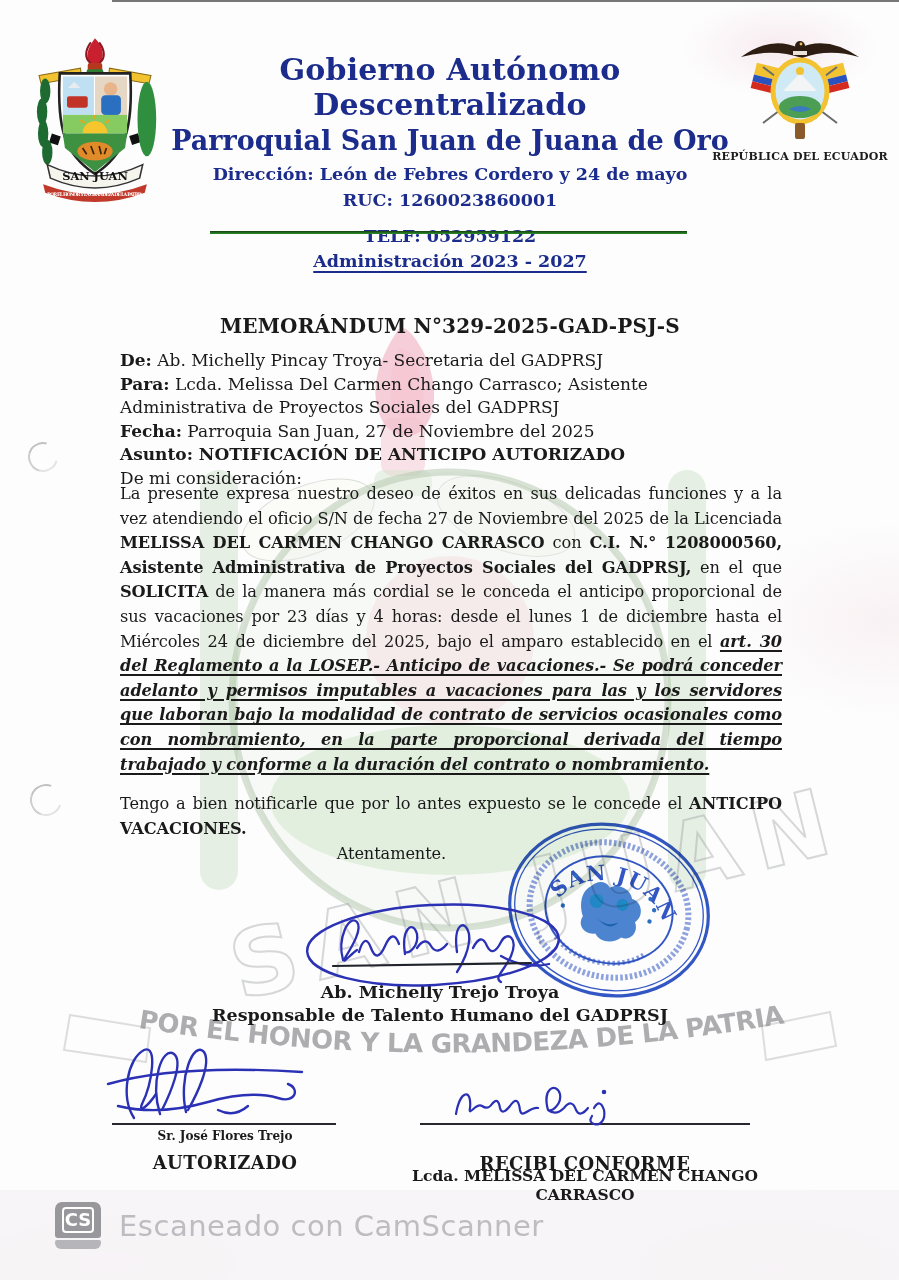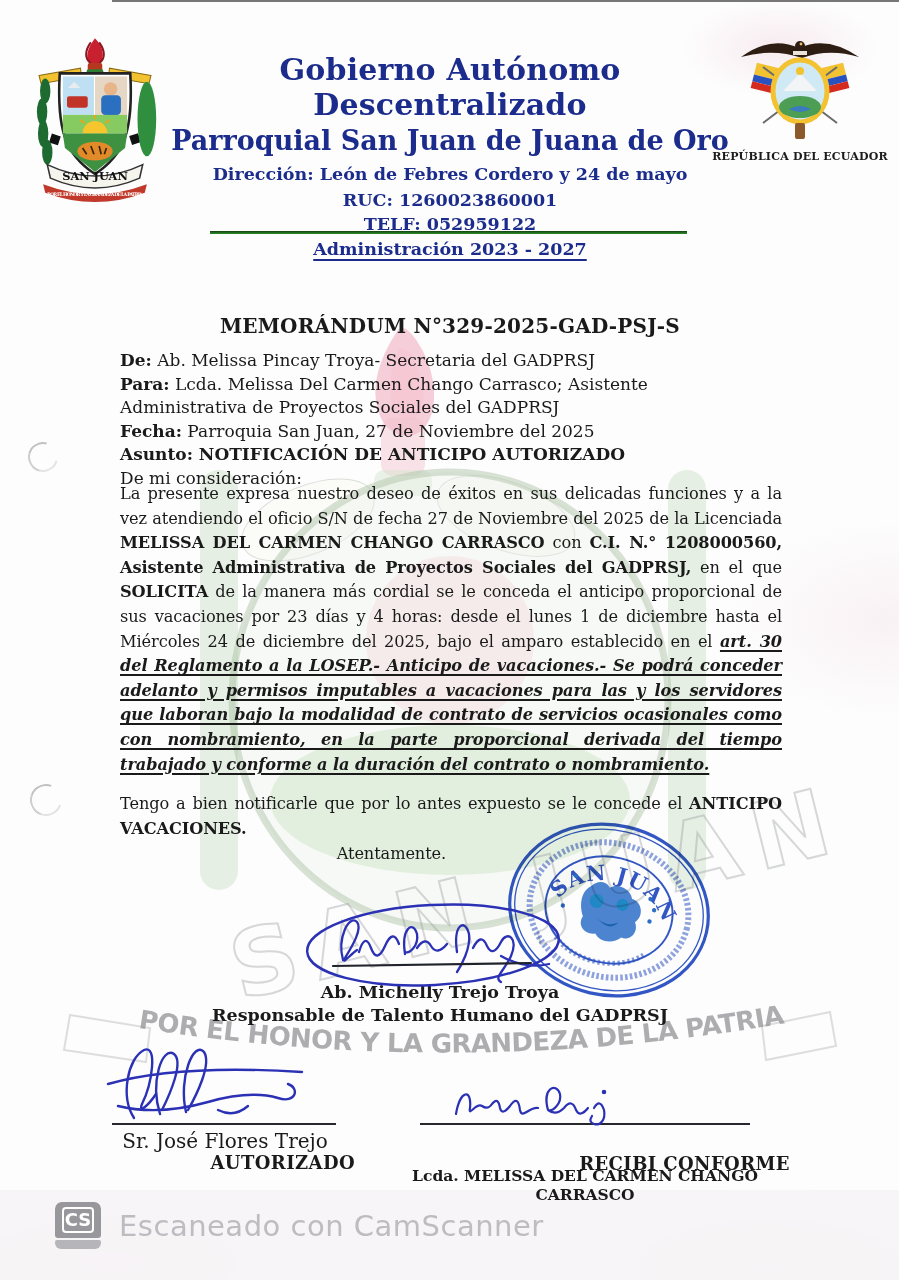--- a/index.html
+++ b/index.html
@@ -28,23 +28,23 @@
   .memo-title{font-size:20px;font-weight:bold;letter-spacing:.2px;}
   .fields{font-size:17px;line-height:23.6px;width:660px;}
   .body-flow{font-size:16.2px;line-height:24.6px;width:662px;text-align:justify;letter-spacing:-0.1px;}
   .seg-law{font-weight:bold;font-style:italic;text-decoration:underline;text-decoration-thickness:1.5px;text-underline-offset:3px;}
   .p2{margin-top:15px;}
   .p3{margin-top:26px;}
   .closing{margin-top:1px;text-align:center;width:82%;}
   
   .sig-name{font-size:17.5px;font-weight:bold;}
   .sig-role{font-size:17.5px;font-weight:bold;}
-  .sig-name-sm{font-size:20px;font-weight:normal;}
+  .sig-name-sm{font-size:12px;font-weight:bold;}
   .sig-name-xs{font-size:15.5px;font-weight:bold;margin-top:36px;}
-  .sig-caption{font-size:18px;font-weight:bold;letter-spacing:.4px;text-align:right;}
+  .sig-caption{font-size:18px;font-weight:bold;letter-spacing:.4px;}
   .sig-line{height:2px;background:#26282c;}
   .punch{border-radius:50%;border:2px solid;background:transparent;}
   
   .footer-band{background:rgba(246,244,246,.92);}
   .cs-wrap{display:flex;align-items:center;gap:18px;font-family:"DejaVu Sans",sans-serif;}
   .cs-icon{width:46px;}
   .cs-top{width:46px;height:36px;background:#98979b;border-radius:7px 7px 3px 3px;display:flex;align-items:center;justify-content:center;}
   .cs-top span{border:2px solid #fff;border-radius:4px;padding:0 1px;color:#fff;font-weight:bold;font-size:18px;line-height:22px;}
   .cs-bottom{width:46px;height:9px;background:#b6b5b9;border-radius:2px 2px 6px 6px;margin-top:2px;}
   .cs-text{font-size:29px;color:#bdbcc0;letter-spacing:.5px;}
@@ -123,21 +123,21 @@
     <text x="70" y="141" text-anchor="middle" style="font-size:11px;font-weight:bold;" fill="#111">SAN JUAN</text>
     <path d="M20,145 Q70,164 120,145 L118,153 Q70,171 22,153 Z" fill="#c0392b"></path>
     <text x="70" y="156" text-anchor="middle" textLength="92" style="font-size:4.5px;font-weight:bold;" fill="#fff">POR EL HONOR Y LA GRANDEZA DE LA PATRIA</text>
   </svg>
 
   <div class="abs ctr" style="left:152px;top:52px;width:596px;z-index:3;">
     <div class="navy h-line1">Gobierno Autónomo Descentralizado</div>
     <div class="navy h-line2" style="margin-top:3px;">Parroquial San Juan de Juana de Oro</div>
     <div class="navy h-small" style="margin-top:8px;">Dirección: León de Febres Cordero y 24 de mayo</div>
     <div class="navy h-small" style="margin-top:6px;">RUC: 1260023860001</div>
-    <div class="navy h-small" style="margin-top:4px;">TELF: 052959122</div>
+    <div class="navy h-small" style="margin-top:16px;">TELF: 052959122</div>
     <div class="navy h-small h-admin" style="margin-top:5px;">Administración 2023 - 2027</div>
   </div>
   <div class="abs green-rule" style="left:210px;top:231px;width:477px;z-index:3;"></div>
 
   <svg class="abs" style="left:733px;top:33px;z-index:3;" width="134" height="114" viewBox="0 0 134 114">
     <path d="M8,24 Q38,2 66,15 Q94,2 126,24 Q96,15 69,25 Q40,15 8,24 Z" fill="#2e1d12"></path>
     <circle cx="67" cy="13" r="5" fill="#2e1d12"></circle>
       <circle cx="68" cy="11" r="1.4" fill="#e8c26a"></circle>
     <path d="M60,18 h14 v4 h-14 Z" fill="#e9e4da"></path>
     <g transform="rotate(14 30 55)">
@@ -156,21 +156,21 @@
     <circle cx="67" cy="38" r="4" fill="#f2c231"></circle>
     <ellipse cx="67" cy="74" rx="21" ry="11" fill="#4d9e55"></ellipse>
     <path d="M56,76 Q67,70 78,76 Q67,82 56,76 Z" fill="#3a7abf"></path>
     <rect x="62" y="90" width="10" height="16" rx="2" fill="#8a5a2a"></rect>
   </svg>
   <div class="abs ctr ec-caption" style="left:705px;top:150px;width:190px;z-index:3;">REPÚBLICA DEL ECUADOR</div>
 
   <div class="abs ctr memo-title" style="left:120px;top:314px;width:660px;z-index:3;">MEMORÁNDUM N°329-2025-GAD-PSJ-S</div>
 
   <div class="abs fields" style="left:120px;top:349px;z-index:3;">
-    <div><span class="b">De:</span><span> Ab. Melissa Pincay Troya- Secretaria del GADPRSJ</span></div>
+    <div><span class="b">De:</span><span> Ab. Michelly Pincay Troya- Secretaria del GADPRSJ</span></div>
     <div><span class="b">Para:</span><span> Lcda. Melissa Del Carmen Chango Carrasco; Asistente Administrativa de Proyectos Sociales del  GADPRSJ</span></div>
     <div><span class="b">Fecha:</span><span> Parroquia San Juan, 27 de Noviembre del 2025</span></div>
     <div class="b"><span>Asunto:</span><span>  NOTIFICACIÓN DE ANTICIPO AUTORIZADO</span></div>
     <div>De mi consideración:</div>
   </div>
 
   <div class="abs body-flow" style="left:120px;top:482px;z-index:3;">
     <p style="margin:0;">
       <span>La presente expresa nuestro deseo de éxitos en sus delicadas funciones y a la vez atendiendo el oficio S/N de fecha 27 de Noviembre del 2025 de la Licenciada </span><span class="b">MELISSA DEL CARMEN CHANGO CARRASCO</span><span> con </span><span class="b">C.I. N.° 1208000560, Asistente Administrativa de Proyectos Sociales del  GADPRSJ,</span><span> en el que </span><span class="b">SOLICITA</span><span> de la manera más cordial se le conceda el anticipo proporcional de sus vacaciones por 23 días y 4 horas: desde el lunes 1 de diciembre hasta el Miércoles 24 de diciembre del 2025, bajo el amparo establecido en el </span><span class="seg-law">art. 30 del Reglamento a la LOSEP.- Anticipo de vacaciones.- Se podrá conceder adelanto y permisos imputables a vacaciones para las y los servidores que laboran bajo la modalidad de contrato de servicios ocasionales como con nombramiento, en la parte proporcional derivada del tiempo trabajado y conforme a la duración del contrato o nombramiento.</span>
     </p>

